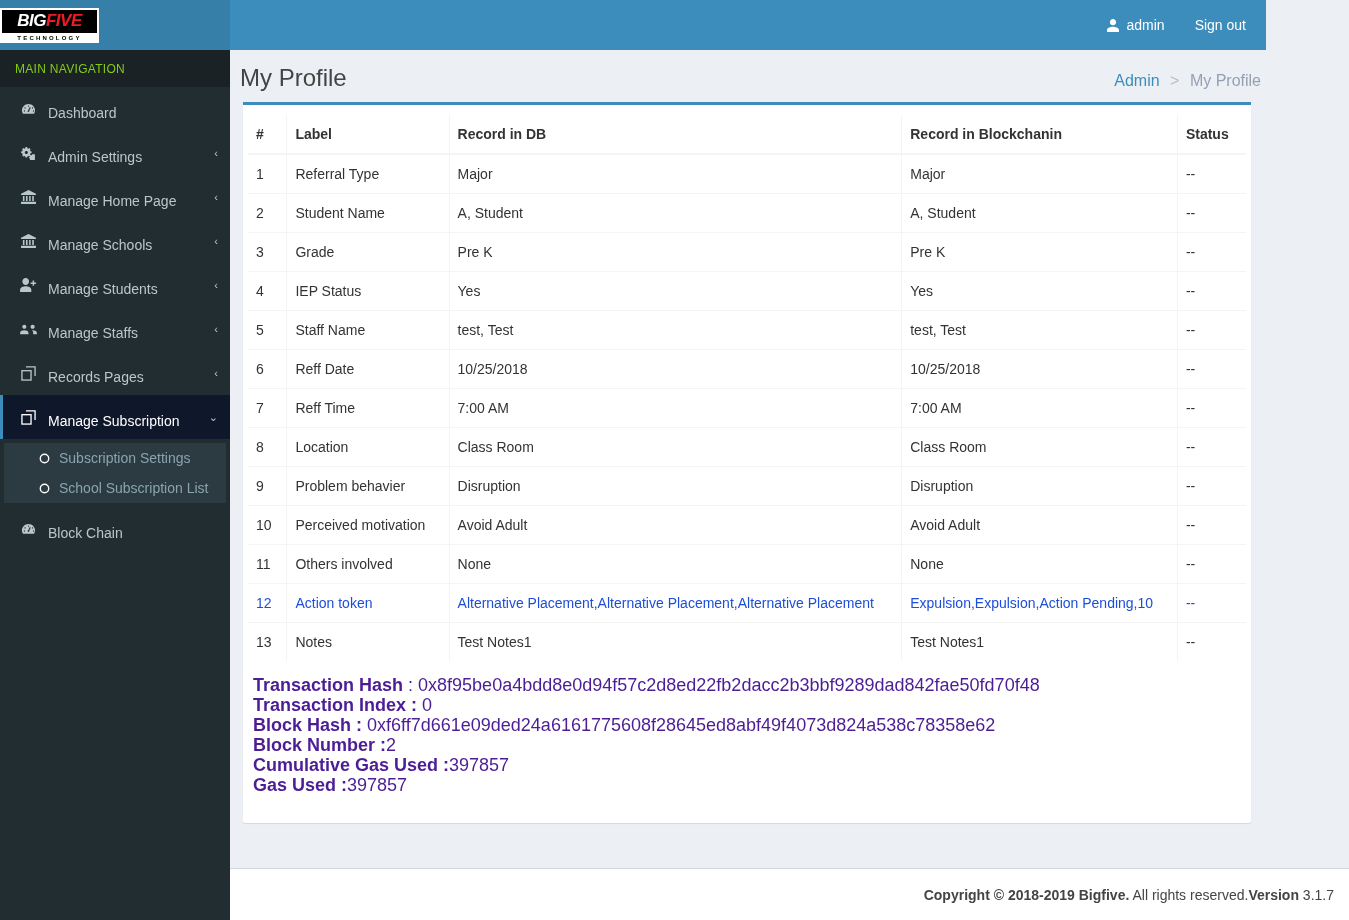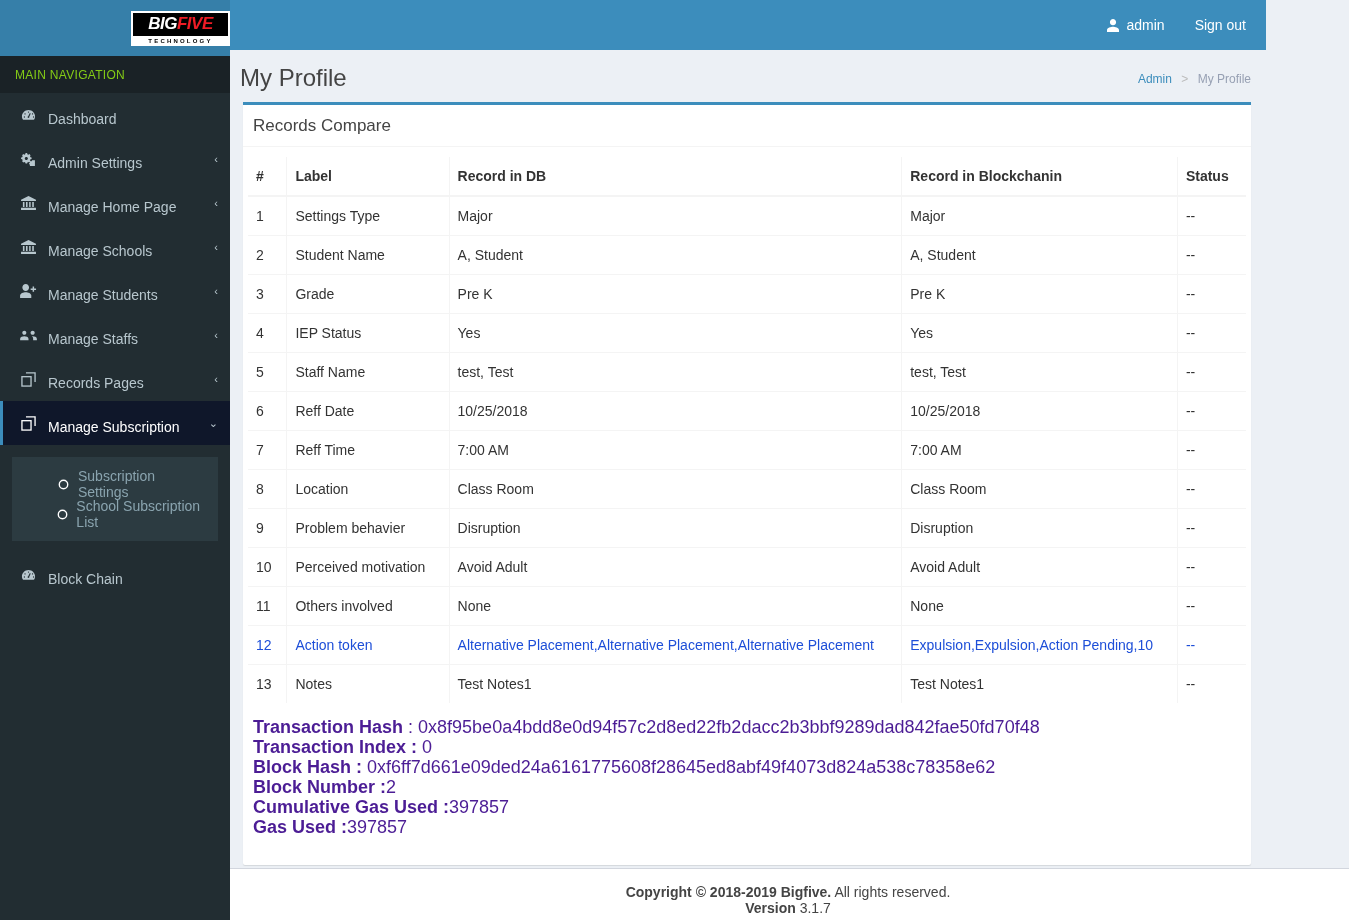--- a/index.html
+++ b/index.html
@@ -17,23 +17,23 @@
   
   .app { position: relative; width: 1349px; height: 920px; }
 
   
   .sidebar {
     position: absolute; left: 0; top: 0;
     width: 230px; height: 920px;
     background: #222d32;
   }
   .logo-box {
-    height: 56px; width: 230px;
+    height: 50px; width: 230px;
     background: #367fa9;
-    display: flex; align-items: center; justify-content: flex-end;
+    display: flex; align-items: center; justify-content: flex-start;
   }
   .logo {
     width: 99px;
     background: #fff;
     padding: 2px 2px 0 2px;
     text-align: center;
     line-height: 0;
   }
   .logo-main {
     background: #000;
@@ -82,21 +82,21 @@
     border-left-color: #3c8dbc;
   }
   .nav-item .ico {
     width: 20px; margin-right: 10px;
     display: inline-flex; align-items: center; justify-content: center;
     flex: 0 0 20px;
   }
   .nav-item .lbl { flex: 1 1 auto; white-space: nowrap; margin-top: 7px; }
   .nav-item .arrow { font-size: 11px; color: #b8c7ce; }
 
-  .treeview { list-style: none; margin: 12px; padding: 12px; background: #2c3b41; }
+  .treeview { list-style: none; margin: 4px; padding: 0; background: #2c3b41; }
   .treeview li {
     display: flex; align-items: center;
     height: 30px;
     padding: 0 5px 0 32px;
     color: #8aa4af;
     font-size: 14px;
     cursor: pointer;
   }
   .treeview li .dot {
     width: 16px; margin-right: 7px;
@@ -123,22 +123,22 @@
     position: relative;
     height: 52px;
   }
   .page-title {
     font-size: 24px; font-weight: normal;
     color: #444; margin: 0;
     line-height: 26px;
     display: inline-block;
   }
   .breadcrumb {
-    position: absolute; right: 15px; top: 22px;
-    font-size: 12px; color: #97a0b3;
+    position: absolute; right: 5px; top: 22px;
+    font-size: 16px; color: #97a0b3;
   }
   .breadcrumb a { color: #3c8dbc; text-decoration: none; cursor: pointer; }
   .breadcrumb .sep { margin: 0 6px; color: #bbb; }
 
   .content { padding: 0 15px 0 13px; }
 
   .box {
     background: #fff;
     border-top: 3px solid #3c8dbc;
     border-radius: 0 0 2px 2px;
@@ -194,23 +194,23 @@
   }
   .txinfo div { white-space: nowrap; }
   .txinfo b { font-weight: bold; }
 
   
   .footer {
     position: absolute; left: 0; bottom: 0;
     width: 1119px; height: 52px;
     background: #fff;
     border-top: 1px solid #d2d6de;
-    padding: 15px 15px 21px 12px;
+    padding: 15px 15px 15px 12px;
     font-size: 14px; color: #444;
-    display: flex; align-items: center; justify-content: flex-start; flex-direction: column;
+    display: flex; align-items: center; justify-content: flex-end;
   }
   .footer .right { color: #444; }
 
   svg { display: block; }
 </style>
 </head>
 <body>
 
 <div class="app">
 
@@ -363,39 +363,36 @@
       <div class="breadcrumb">
         <a>Admin</a>
         <span class="sep">&gt;</span>
         <span>My Profile</span>
       </div>
     </div>
 
     <div class="content">
       <section class="box">
 
-        <div class="box-header">
-          <h3 class="box-title">Records Compare</h3>
-        </div>
 
         <div class="box-body">
           <table class="cmp">
             <thead>
               <tr>
                 <th class="col-idx">#</th>
                 <th class="col-label">Label</th>
                 <th class="col-db">Record in DB</th>
                 <th class="col-bc">Record in Blockchanin</th>
                 <th class="col-stat">Status</th>
               </tr>
             </thead>
             <tbody id="tbody">
                 <tr>
                   <td class="col-idx">1</td>
-                  <td class="col-label">Settings Type</td>
+                  <td class="col-label">Referral Type</td>
                   <td class="col-db">Major</td>
                   <td class="col-bc">Major</td>
                   <td class="col-stat">--</td>
                 </tr>
                 <tr>
                   <td class="col-idx">2</td>
                   <td class="col-label">Student Name</td>
                   <td class="col-db">A, Student</td>
                   <td class="col-bc">A, Student</td>
                   <td class="col-stat">--</td>

